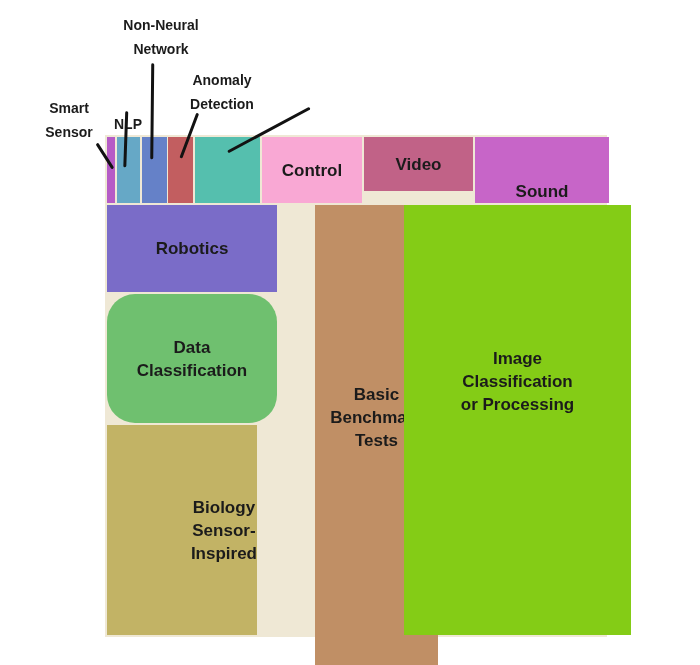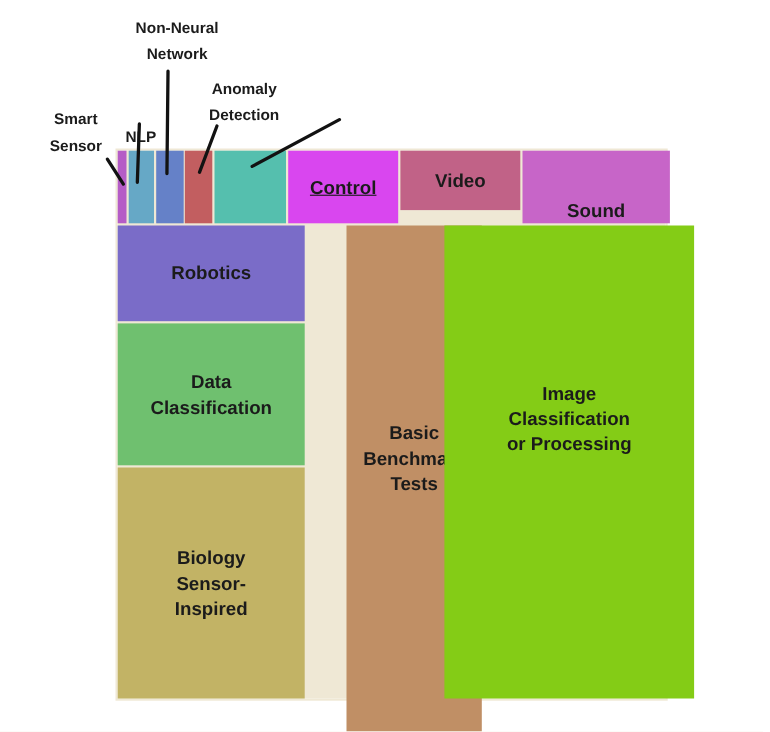--- a/index.html
+++ b/index.html
@@ -28,22 +28,22 @@
   .c-smart       {left:0px;   top:0px;  width:8px;   height:66px;}
   .c-nlp         {left:10px;  top:0px;  width:23px;  height:66px;}
   .c-nonneural   {left:35px;  top:0px;  width:25px;  height:66px;}
   .c-anomaly     {left:61px;  top:0px;  width:25px;  height:66px;}
   .c-implantable {left:88px;  top:0px;  width:65px;  height:66px;}
   .c-control     {left:155px; top:0px;  width:100px; height:66px;}
   .c-video       {left:257px; top:0px;  width:109px; height:54px;}
   .c-sound       {left:368px; top:0px;  width:134px; height:66px;align-items:flex-end;}
   
   .c-robotics    {left:0px;   top:68px;  width:170px; height:87px;justify-content:center;}
-  .c-data        {left:0px;   top:157px; width:170px; height:129px;}
-  .c-biology     {left:0px;   top:288px; width:170px; height:210px;}
+  .c-data        {left:0px;   top:157px; width:170px; height:129px;border-radius:28px;}
+  .c-biology     {left:0px;   top:288px; width:150px; height:210px;justify-content:flex-end;}
   
   .c-benchmark   {left:172px; top:68px;  width:123px; height:516px; display:block;margin-left:36px;}
   .c-image       {left:297px; top:68px;  width:201px; height:430px; display:block;}
   .c-benchmark .clabel,.c-image .clabel{
     position:absolute;left:0;right:0;top:41%;transform:translateY(-50%);
   }
   
   .callout{
     position:absolute;transform:translateX(-50%);
     font-weight:700;font-size:14px;line-height:24px;
@@ -70,21 +70,21 @@
 
 <div class="fig">
 
   <div class="treemap">
     <div class="cell c-smart" style="background-color: rgb(181, 92, 198);"></div>
     <div class="cell c-nlp" style="background-color: rgb(102, 168, 198);"></div>
     <div class="cell c-nonneural" style="background-color: rgb(101, 129, 200);"></div>
     <div class="cell c-anomaly" style="background-color: rgb(194, 94, 96);"></div>
     <div class="cell c-implantable" style="background-color: rgb(85, 191, 174);"></div>
 
-    <div class="cell c-control" style="background-color: #d946ef; text-decoration: underline;">
+    <div class="cell c-control" style="background-color: #f9a8d4;">
       <span class="clabel">Control</span>
     </div>
     <div class="cell c-video" style="background-color: rgb(193, 98, 135);">
       <span class="clabel">Video</span>
     </div>
     <div class="cell c-sound" style="background-color: rgb(199, 101, 200);">
       <span class="clabel">Sound</span>
     </div>
 
     <div class="cell c-robotics" style="background-color: rgb(122, 108, 200);">

